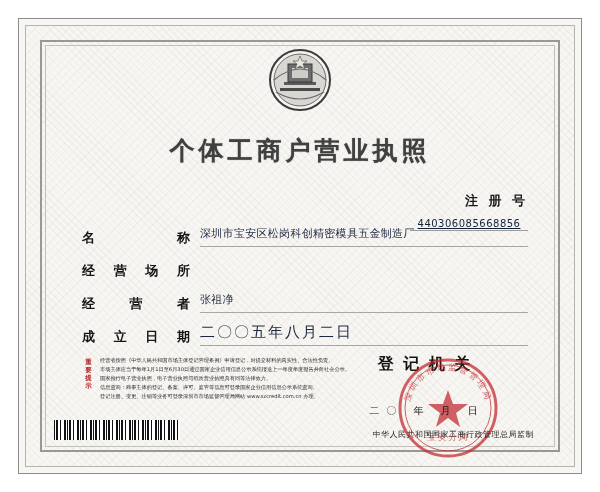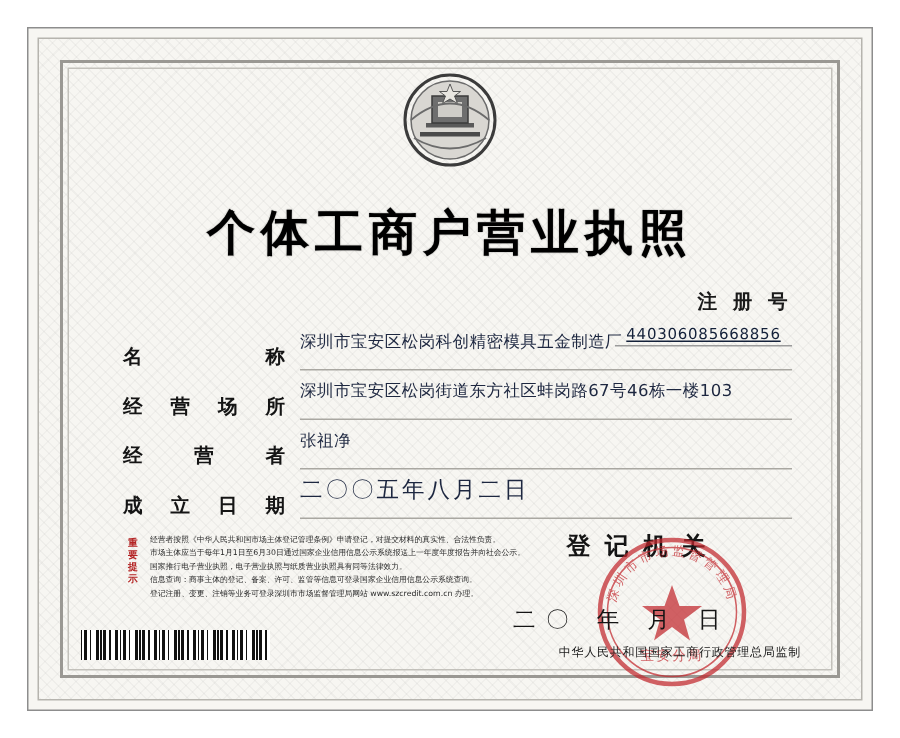--- a/index.html
+++ b/index.html
@@ -78,23 +78,23 @@
 
   
   .title {
     position: absolute;
     top: 108px;
     left: 0;
     width: 100%;
     text-align: center;
     font-family: "DejaVu Sans", sans-serif;
     font-weight: bold;
-    font-size: 32px;
+    font-size: 25px;
     letter-spacing: 4px;
-    color: #000000;
+    color: #404040;
     text-shadow: 0 0 1px rgba(0,0,0,0.5);
   }
 
   
   .regline {
     position: absolute;
     top: 166px;
     right: 46px;
     display: flex;
     align-items: flex-end;
@@ -141,21 +141,21 @@
     padding-right: 10px;
     box-sizing: border-box;
     letter-spacing: 0;
   }
   .row .label span { display: inline-block; }
   .row .value {
     flex: 1;
     font-size: 11px;
     color: #1d2740;
     border-bottom: 1px solid #a9a7a1;
-    padding-bottom: 12px;
+    padding-bottom: 6px;
     line-height: 13px;
     letter-spacing: 0.3px;
   }
   .row .value.date {
     letter-spacing: 2px;
     font-size: 15px;
   }
 
   
   .notice {
@@ -194,22 +194,22 @@
     font-size: 16px;
     font-weight: bold;
     letter-spacing: 2px;
     color: #141414;
   }
   .issue-date {
     position: absolute;
     right: 62px;
     top: 378px;
     width: 170px;
-    text-align: left;
-    font-size: 15px;
+    text-align: center;
+    font-size: 10px;
     letter-spacing: 7px;
     color: #141414;
   }
 
   
   .seal {
     position: absolute;
     right: 74px;
     top: 330px;
     width: 104px;
@@ -281,21 +281,20 @@
           <div class="value">深圳市宝安区松岗科创精密模具五金制造厂</div>
         </div>
 
         <div class="row">
           <div class="label">
             <span>经</span>
             <span>营</span>
             <span>场</span>
             <span>所</span>
           </div>
-          <div class="value">深圳市宝安区松岗街道东方社区蚌岗路67号46栋一楼103</div>
         </div>
 
         <div class="row">
           <div class="label">
             <span>经</span>
             <span>营</span>
             <span>者</span>
           </div>
           <div class="value">张祖净</div>
         </div>

